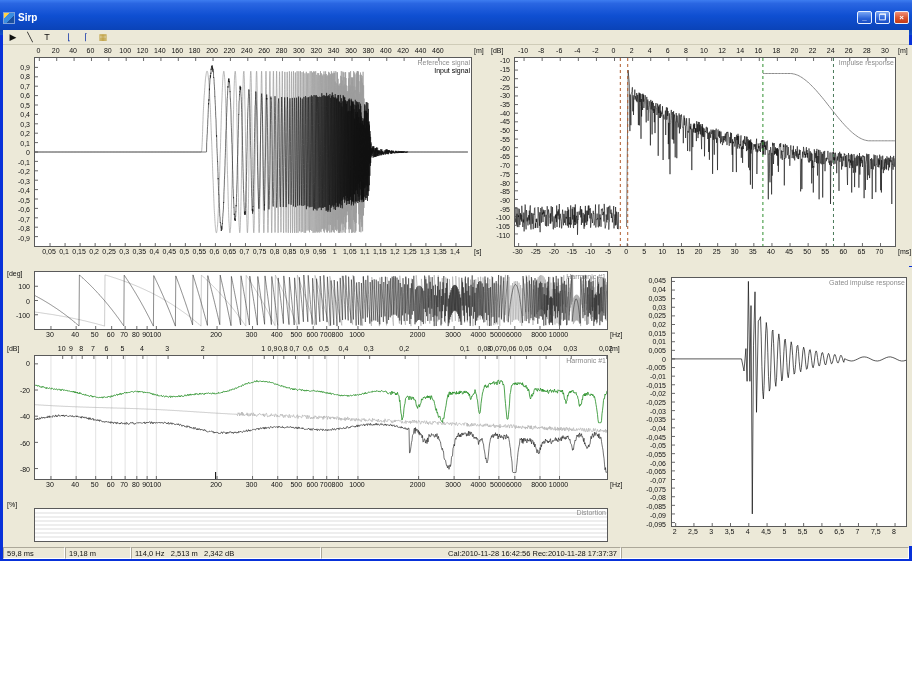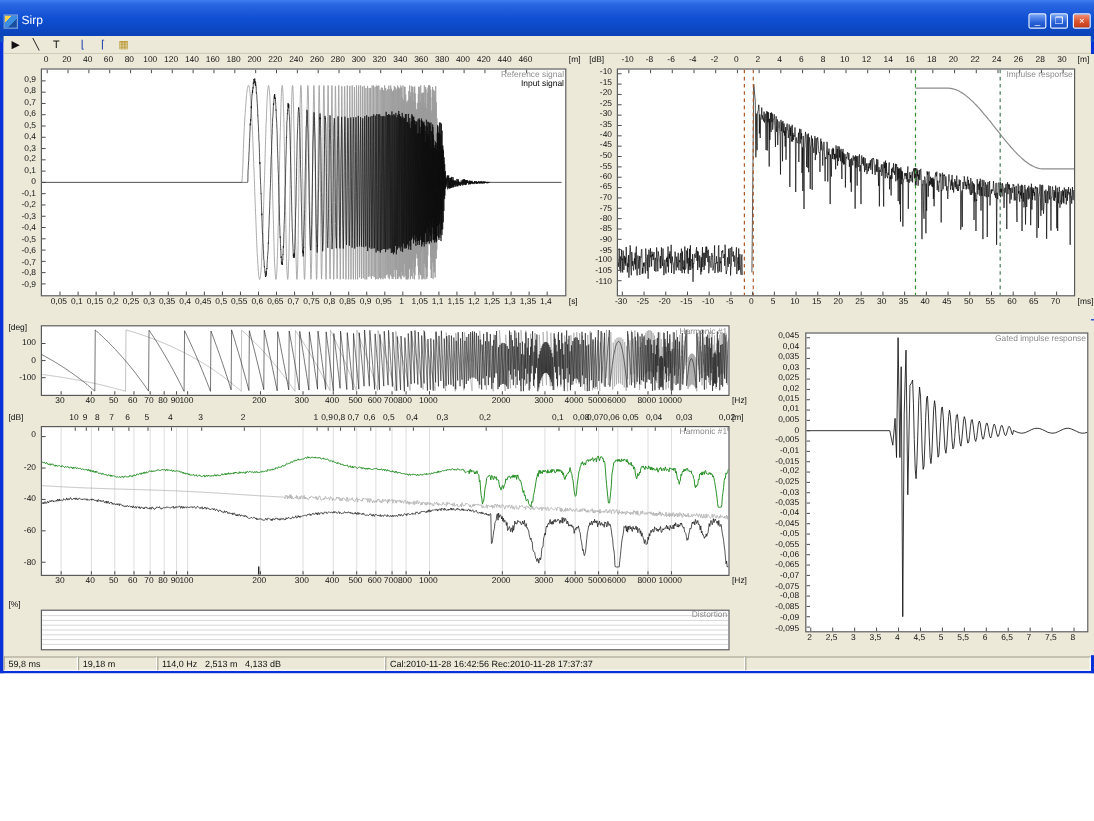--- a/index.html
+++ b/index.html
@@ -3,21 +3,21 @@
 <meta charset="utf-8">
 <style>
   *{box-sizing:border-box;margin:0;padding:0}
   html,body{width:912px;height:684px;background:#fff;overflow:hidden;
     font-family:"Liberation Sans",sans-serif;-webkit-font-smoothing:none}
   #window{position:absolute;left:0;top:0;width:912px;height:561px;background:#ece9d8;
     border-left:3px solid #0831d9;border-right:3px solid #0831d9;border-bottom:3px solid #0831d9}
   
   #titlebar{position:absolute;left:-3px;top:0;width:912px;height:35px;display:flex;align-items:center;
     background:linear-gradient(180deg,#3d7df0 0%,#2a66e2 10%,#0f4fd2 45%,#0a43b8 85%,#1150cc 100%);
-    color:#fff;font-weight:normal;font-size:10px;padding:0 3px;gap:3px}
+    color:#fff;font-weight:bold;font-size:10px;padding:0 3px;gap:3px}
   #app-icon{width:12px;height:12px;border:1px solid #7ea0d8;
     background:linear-gradient(135deg,#ffd24a 0 30%,#3a8de0 30% 65%,#1a4fa0 65% 100%)}
   #titlebar .spacer{flex:1}
   .tb-btn{width:15px;height:13px;border:1px solid #e8f0ff;border-radius:2px;color:#fff;
     font-size:8px;line-height:11px;text-align:center;
     background:linear-gradient(180deg,#79a6f5,#2a62d8 60%,#1a4ec4)}
   .tb-btn.close{background:linear-gradient(180deg,#f09078,#d8532e 55%,#c43a16);margin-left:1px}
   
   #menubar{position:absolute;left:0;top:17px;width:906px;height:13px;background:#ece9d8;
     border-bottom:1px solid #d8d4c0;font-size:9.5px;display:flex;align-items:center;color:#000}
@@ -36,21 +36,21 @@
   .ticks.h span{position:absolute;top:0;transform:translateX(-50%);white-space:nowrap}
   .ticks.v span{position:absolute;right:3px;transform:translateY(-50%);white-space:nowrap}
   .unit{position:absolute;font-size:7px;color:#111;z-index:3;white-space:nowrap}
   .legend{position:absolute;z-index:4;font-size:7px;text-align:right;line-height:8px;color:#8a8a8a}
   
   #statusbar{position:absolute;left:0;top:547px;width:906px;height:12px;background:#ece9d8;
     display:flex;font-size:7.5px;color:#111}
   .cell{height:12px;line-height:11px;padding:0 3px;border:1px solid;
     border-color:#aca899 #ffffff #ffffff #aca899;white-space:nowrap;overflow:hidden}
   .cell.fill{flex:1}
-  .cell.center{text-align:left}
+  .cell.center{text-align:right}
 </style>
 </head>
 <body>
 
 <div id="window">
 
   <div id="titlebar">
     <span id="app-icon"></span>
     <span>Sirp</span>
     <span class="spacer"></span>
@@ -718,19 +718,19 @@
     </div>
 
   </div>
 
   <div id="statusbar">
     <div class="cell" style="width:62px"><span>59,8 ms</span></div>
     <div class="cell" style="width:66px"><span>19,18 m</span></div>
     <div class="cell" style="width:190px">
       <span>114,0 Hz</span>&nbsp;&nbsp;
       <span>2,513 m</span>&nbsp;&nbsp;
-      <span>4,133 dB</span>
+      <span>2,342 dB</span>
     </div>
     <div class="cell center" style="width:300px"><span>Cal:2010-11-28 16:42:56 Rec:2010-11-28 17:37:37</span></div>
     <div class="cell fill"></div>
   </div>
 
 </div>
 
 </body></html>

